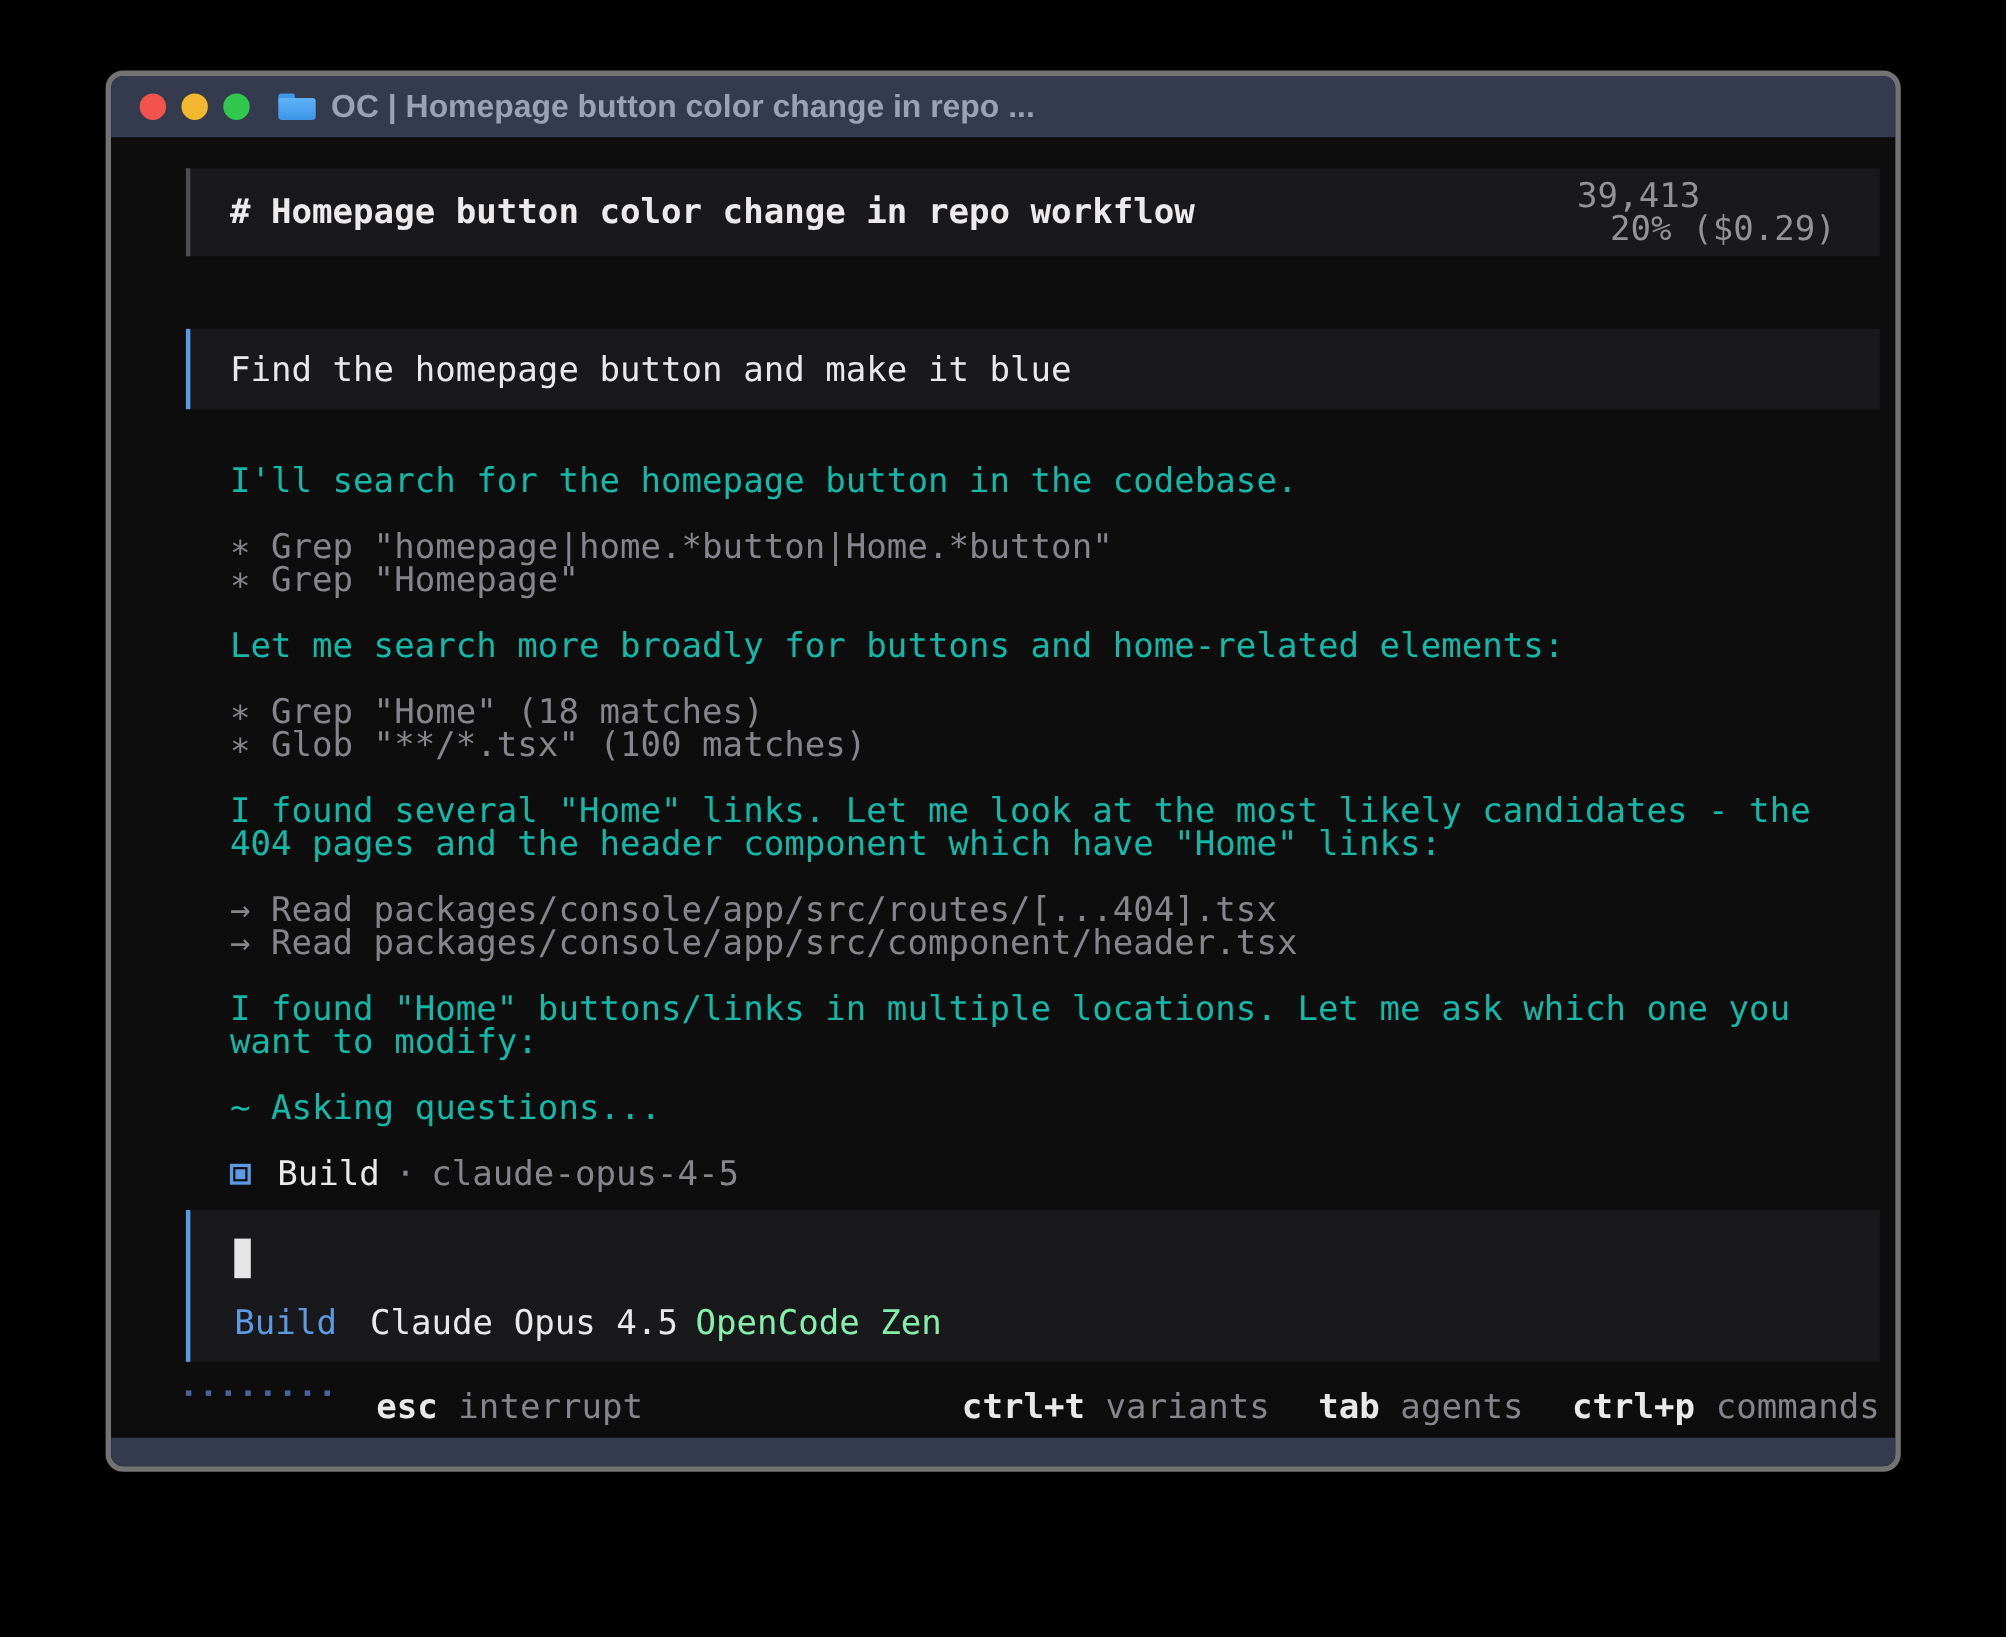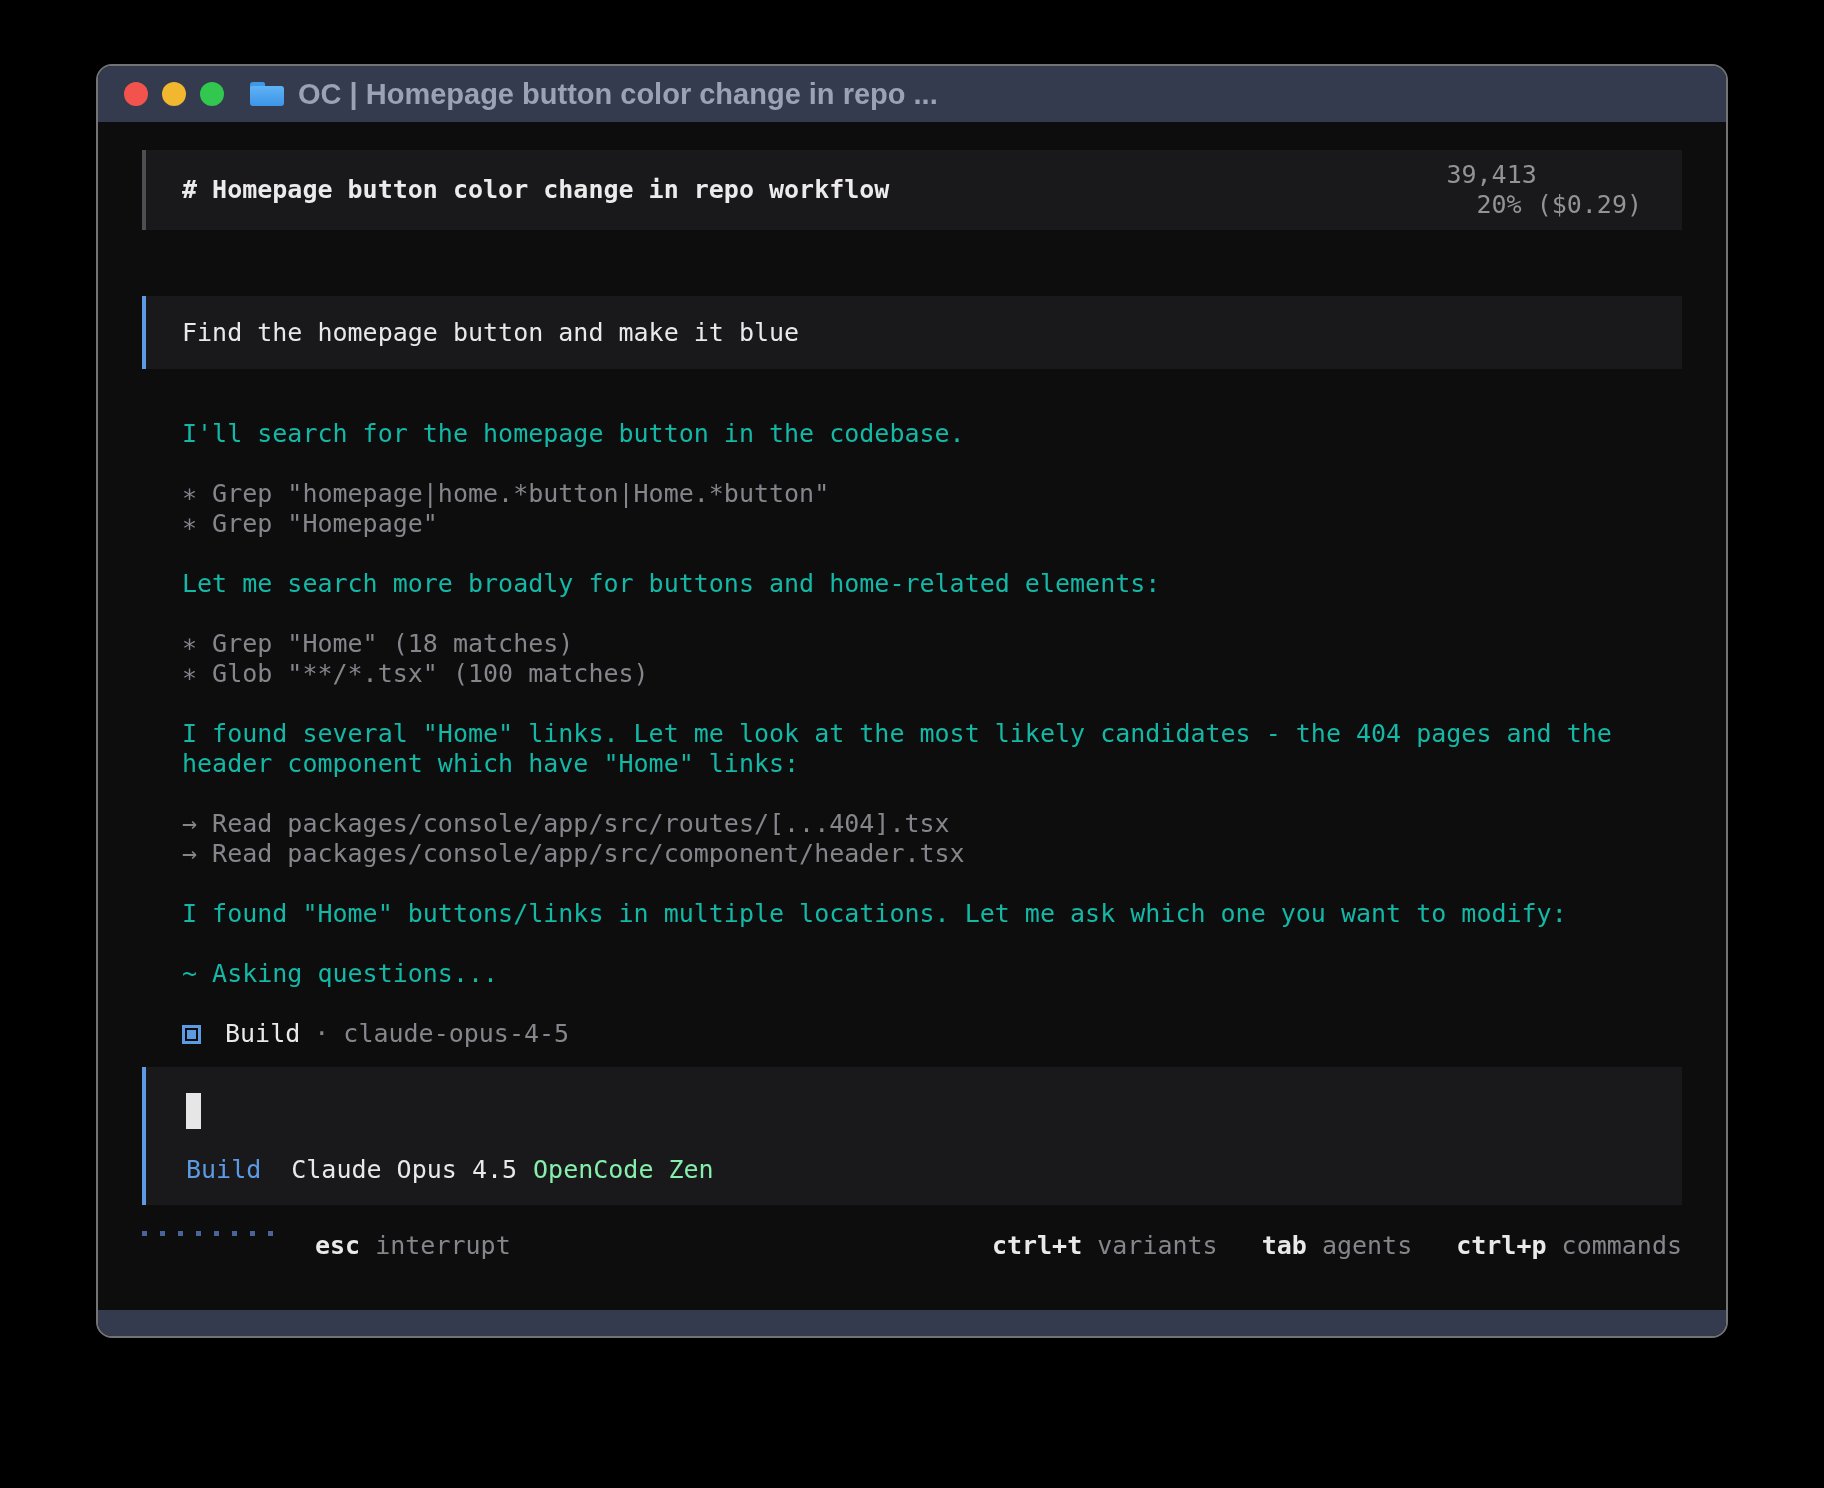--- a/index.html
+++ b/index.html
@@ -3,21 +3,21 @@
 <meta charset="utf-8">
 <style>
   * { margin: 0; padding: 0; box-sizing: border-box; }
   html, body { width: 1824px; height: 1488px; background: #000000; overflow: hidden; }
   body { font-family: "DejaVu Sans Mono", monospace; }
 
   
   .window {
     position: absolute; left: 96px; top: 64px; width: 1632px; height: 1274px;
     background: #0d0d0e;
-    border: 2px solid #737373;
+    border: 5px solid #737373;
     border-radius: 16px;
     box-shadow: 0 18px 60px rgba(0,0,0,0.8);
     overflow: hidden;
     display: flex; flex-direction: column;
   }
   .titlebar {
     height: 56px; flex: 0 0 56px;
     background: #353b4e;
     display: flex; align-items: center;
     padding-left: 26px;
@@ -42,22 +42,22 @@
     font-size: 29px; font-weight: 700; color: #9ba1b6;
     white-space: nowrap;
   }
 
   .bottom-strip { height: 26px; flex: 0 0 26px; background: #353b4e; }
 
   
   .content {
     flex: 1 1 auto;
     background: #0d0d0e;
-    padding: 28px 36px 0 44px;
-    font-size: 25px; line-height: 30px;
+    padding: 28px 36px 0 68px;
+    font-size: 31px; line-height: 30px;
     color: #e9e9ea;
     overflow: hidden;
   }
   .row-width { width: 1540px; }
 
   .block {
     background: #19191c;
     border-left: 4px solid #4d4d52;
     padding: 0 40px 0 36px;
   }

